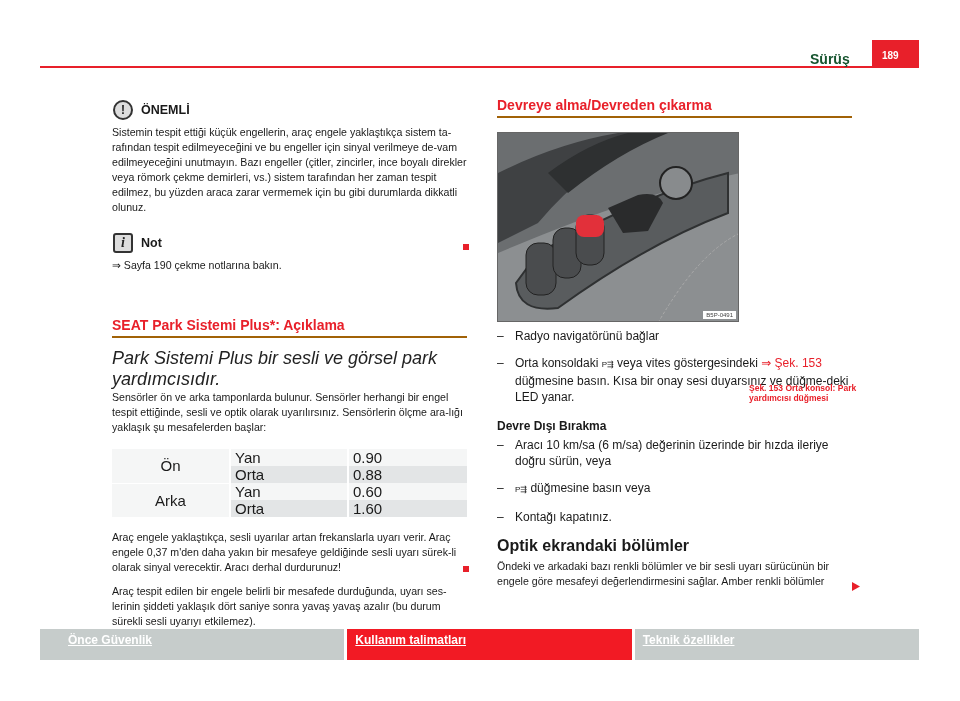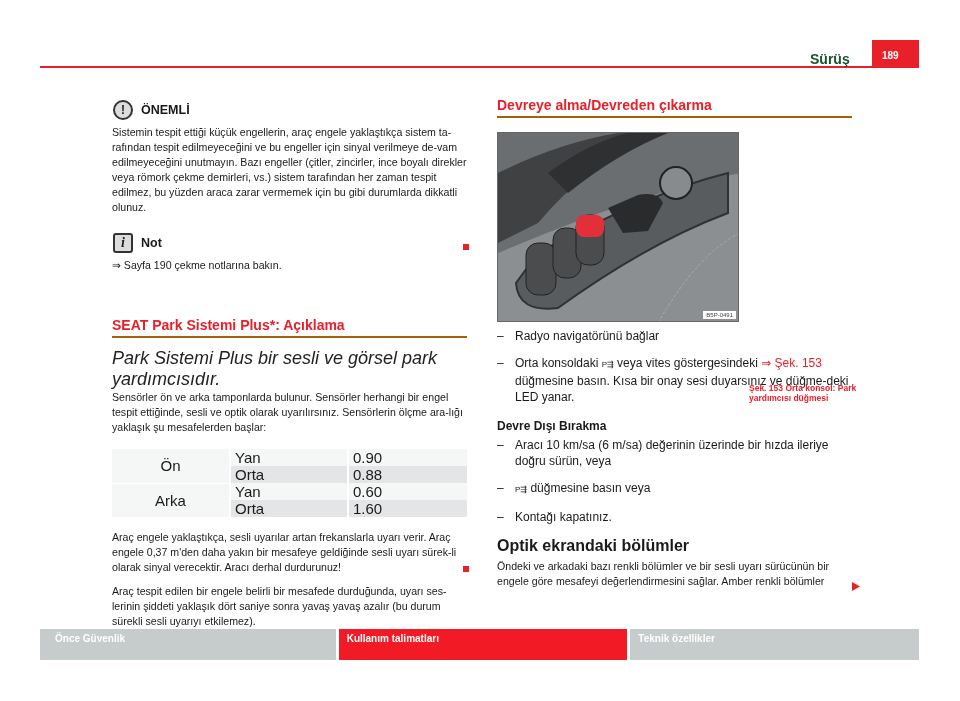--- a/index.html
+++ b/index.html
@@ -38,21 +38,21 @@
     .fig-code { position: absolute; right: 2px; bottom: 2px; background: #fff; color: #444; font-size: 6px; padding: 1px 3px; }
 
     .sub-head { font-weight: bold; font-size: 12px; margin-top: 12px; }
     .bullet { display: flex; font-size: 12px; line-height: 16px; margin-top: 8px; }
     .bullet .dash { width: 18px; flex: none; }
     .link { color: #e8202a; }
     .sym { font-size: 8px; }
     .small-head { font-weight: bold; font-size: 16px; margin-top: 12px; }
 
     .footer { position: absolute; top: 629px; left: 40px; width: 879px; height: 31px; display: flex; gap: 3px; }
-    .tab { flex: 1; background: #c6cccb; color: #fff; font-weight: bold; font-size: 10px; padding: 4px 0 0 15px; }
+    .tab { flex: 1; background: #c6cccb; color: #fff; font-weight: bold; font-size: 12px; padding: 4px 0 0 28px; text-decoration: underline; }
     .tab.active { background: #f21a24; padding-left: 8px; }
     .tab.pad { padding-left: 8px; }
   </style>
 </head>
 <body>
 
 <div class="header-line"></div>
 <div class="header-title">Sürüş</div>
 <div class="page-num">189</div>
 

